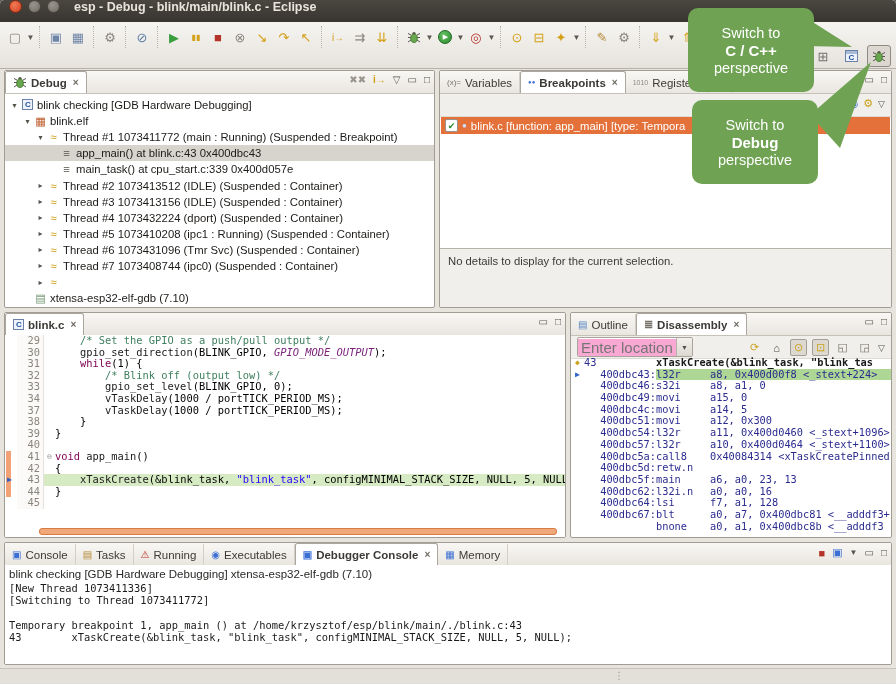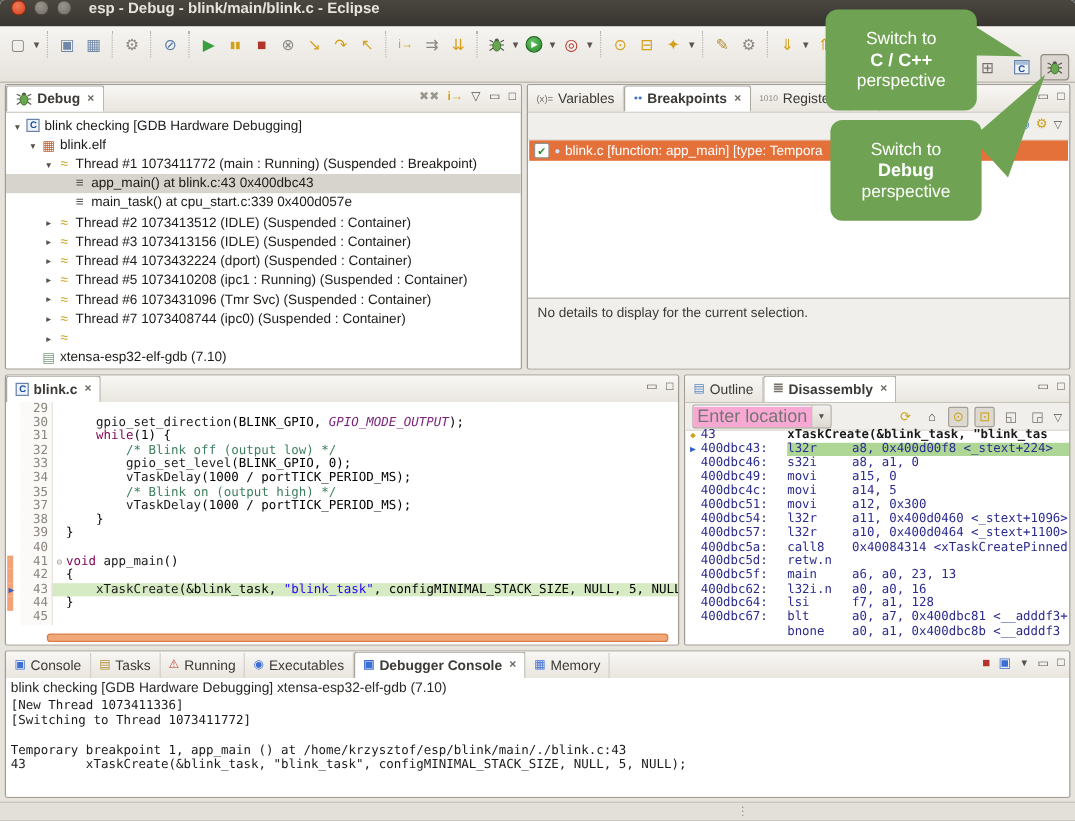--- a/index.html
+++ b/index.html
@@ -85,21 +85,21 @@
                font-family:"Liberation Sans",sans-serif;background:#f9a8d4;}
   .combo .cdd{width:15px;height:18px;background:linear-gradient(#f2f0ec,#ddd9d2);border-left:1px solid #b8b4ab;
               display:flex;align-items:center;justify-content:center;font-size:7px;color:#55524c;}
   .dtools{position:absolute;right:6px;top:3px;display:flex;align-items:center;gap:5px;font-size:11px;}
   .dtool{width:17px;height:17px;display:inline-flex;align-items:center;justify-content:center;border-radius:2px;}
   .dtool.on{border:1px solid #a39f96;background:#ddd9d1;box-sizing:border-box;}
   .dabody{position:absolute;left:0;top:44px;right:0;bottom:0;overflow:hidden;
           font-family:"DejaVu Sans Mono","Liberation Mono",monospace;font-size:10.3px;color:#2b2b8f;}
   .da-row{height:11.7px;line-height:11.7px;display:flex;white-space:pre;}
   .da-m{width:13px;flex:none;font-size:8px;color:#2e62c8;text-align:center;}
-  .da-a{width:72px;flex:none;}
+  .da-a{width:72px;flex:none;text-align:right;}
   .da-hl{flex:1;display:flex;}
   .da-row.cur .da-hl{background:#aed694;}
   .da-i{width:54px;flex:none;}
   .da-src{color:#1a1a1a;font-weight:bold;}
   .da-srcic{width:13px;flex:none;font-size:8px;color:#caa21d;text-align:center;}
   .da-srcnum{width:72px;flex:none;color:#2b2b8f;}
   
   .conbody{position:absolute;left:0;top:22px;right:0;bottom:0;background:#fff;padding:3px 0 0 4px;overflow:hidden;}
   .conhdr{font-size:11.5px;color:#2b2926;margin-bottom:2px;}
   .conline{font-family:"DejaVu Sans Mono","Liberation Mono",monospace;font-size:10.4px;
@@ -363,27 +363,26 @@
     <div class="tab active">
           <span class="cbox">
             <i>C</i>
           </span>
           <span>blink.c</span>
           <span class="tclose">×</span>
         </div>
       </div>
     <div class="edbody">
       <div id="editor-lines">
-          <div class="ed-row"><span class="ed-m1"></span><span class="ed-num">29</span><span class="ed-fold"></span><span class="ed-code"><span class="">    </span></span></div>
+          <div class="ed-row"><span class="ed-m1"></span><span class="ed-num">29</span><span class="ed-fold"></span><span class="ed-code"><span class="">    </span><span class="code-c">/* Set the GPIO as a push/pull output */</span></span></div>
           <div class="ed-row"><span class="ed-m1"></span><span class="ed-num">30</span><span class="ed-fold"></span><span class="ed-code"><span class="">    </span><span class="code-f">gpio_set_direction</span><span class="">(BLINK_GPIO, </span><span class="code-m">GPIO_MODE_OUTPUT</span><span class="">);</span></span></div>
           <div class="ed-row"><span class="ed-m1"></span><span class="ed-num">31</span><span class="ed-fold"></span><span class="ed-code"><span class="">    </span><span class="code-k">while</span><span class="">(1) {</span></span></div>
           <div class="ed-row"><span class="ed-m1"></span><span class="ed-num">32</span><span class="ed-fold"></span><span class="ed-code"><span class="">        </span><span class="code-c">/* Blink off (output low) */</span></span></div>
           <div class="ed-row"><span class="ed-m1"></span><span class="ed-num">33</span><span class="ed-fold"></span><span class="ed-code"><span class="">        </span><span class="code-f">gpio_set_level</span><span class="">(BLINK_GPIO, 0);</span></span></div>
           <div class="ed-row"><span class="ed-m1"></span><span class="ed-num">34</span><span class="ed-fold"></span><span class="ed-code"><span class="">        </span><span class="code-f">vTaskDelay</span><span class="">(1000 / portTICK_PERIOD_MS);</span></span></div>
-          <div class="ed-row"><span class="ed-m1"></span><span class="ed-num">35</span><span class="ed-fold"></span><span class="ed-code"><span class="">        </span><span class="code-c">/* Blink on (output high) */</span></span></div>
           <div class="ed-row"><span class="ed-m1"></span><span class="ed-num">37</span><span class="ed-fold"></span><span class="ed-code"><span class="">        </span><span class="code-f">vTaskDelay</span><span class="">(1000 / portTICK_PERIOD_MS);</span></span></div>
           <div class="ed-row"><span class="ed-m1"></span><span class="ed-num">38</span><span class="ed-fold"></span><span class="ed-code"><span class="">    }</span></span></div>
           <div class="ed-row"><span class="ed-m1"></span><span class="ed-num">39</span><span class="ed-fold"></span><span class="ed-code"><span class="">}</span></span></div>
           <div class="ed-row"><span class="ed-m1"></span><span class="ed-num">40</span><span class="ed-fold"></span><span class="ed-code"></span></div>
           <div class="ed-row"><span class="ed-m1 range"></span><span class="ed-num">41</span><span class="ed-fold">⊖</span><span class="ed-code"><span class="code-k">void</span><span class=""> </span><span class="code-f">app_main</span><span class="">()</span></span></div>
           <div class="ed-row"><span class="ed-m1 range"></span><span class="ed-num">42</span><span class="ed-fold"></span><span class="ed-code"><span class="">{</span></span></div>
           <div class="ed-row cur"><span class="ed-m1 range"><span class="ed-ip">▶</span></span><span class="ed-num">43</span><span class="ed-fold"></span><span class="ed-code"><span class="">    </span><span class="code-f">xTaskCreate</span><span class="">(&amp;blink_task, </span><span class="code-s">"blink_task"</span><span class="">, configMINIMAL_STACK_SIZE, NULL, 5, NULL);</span></span></div>
           <div class="ed-row"><span class="ed-m1 range"></span><span class="ed-num">44</span><span class="ed-fold"></span><span class="ed-code"><span class="">}</span></span></div>
           <div class="ed-row"><span class="ed-m1"></span><span class="ed-num">45</span><span class="ed-fold"></span><span class="ed-code"></span></div>
         </div>

